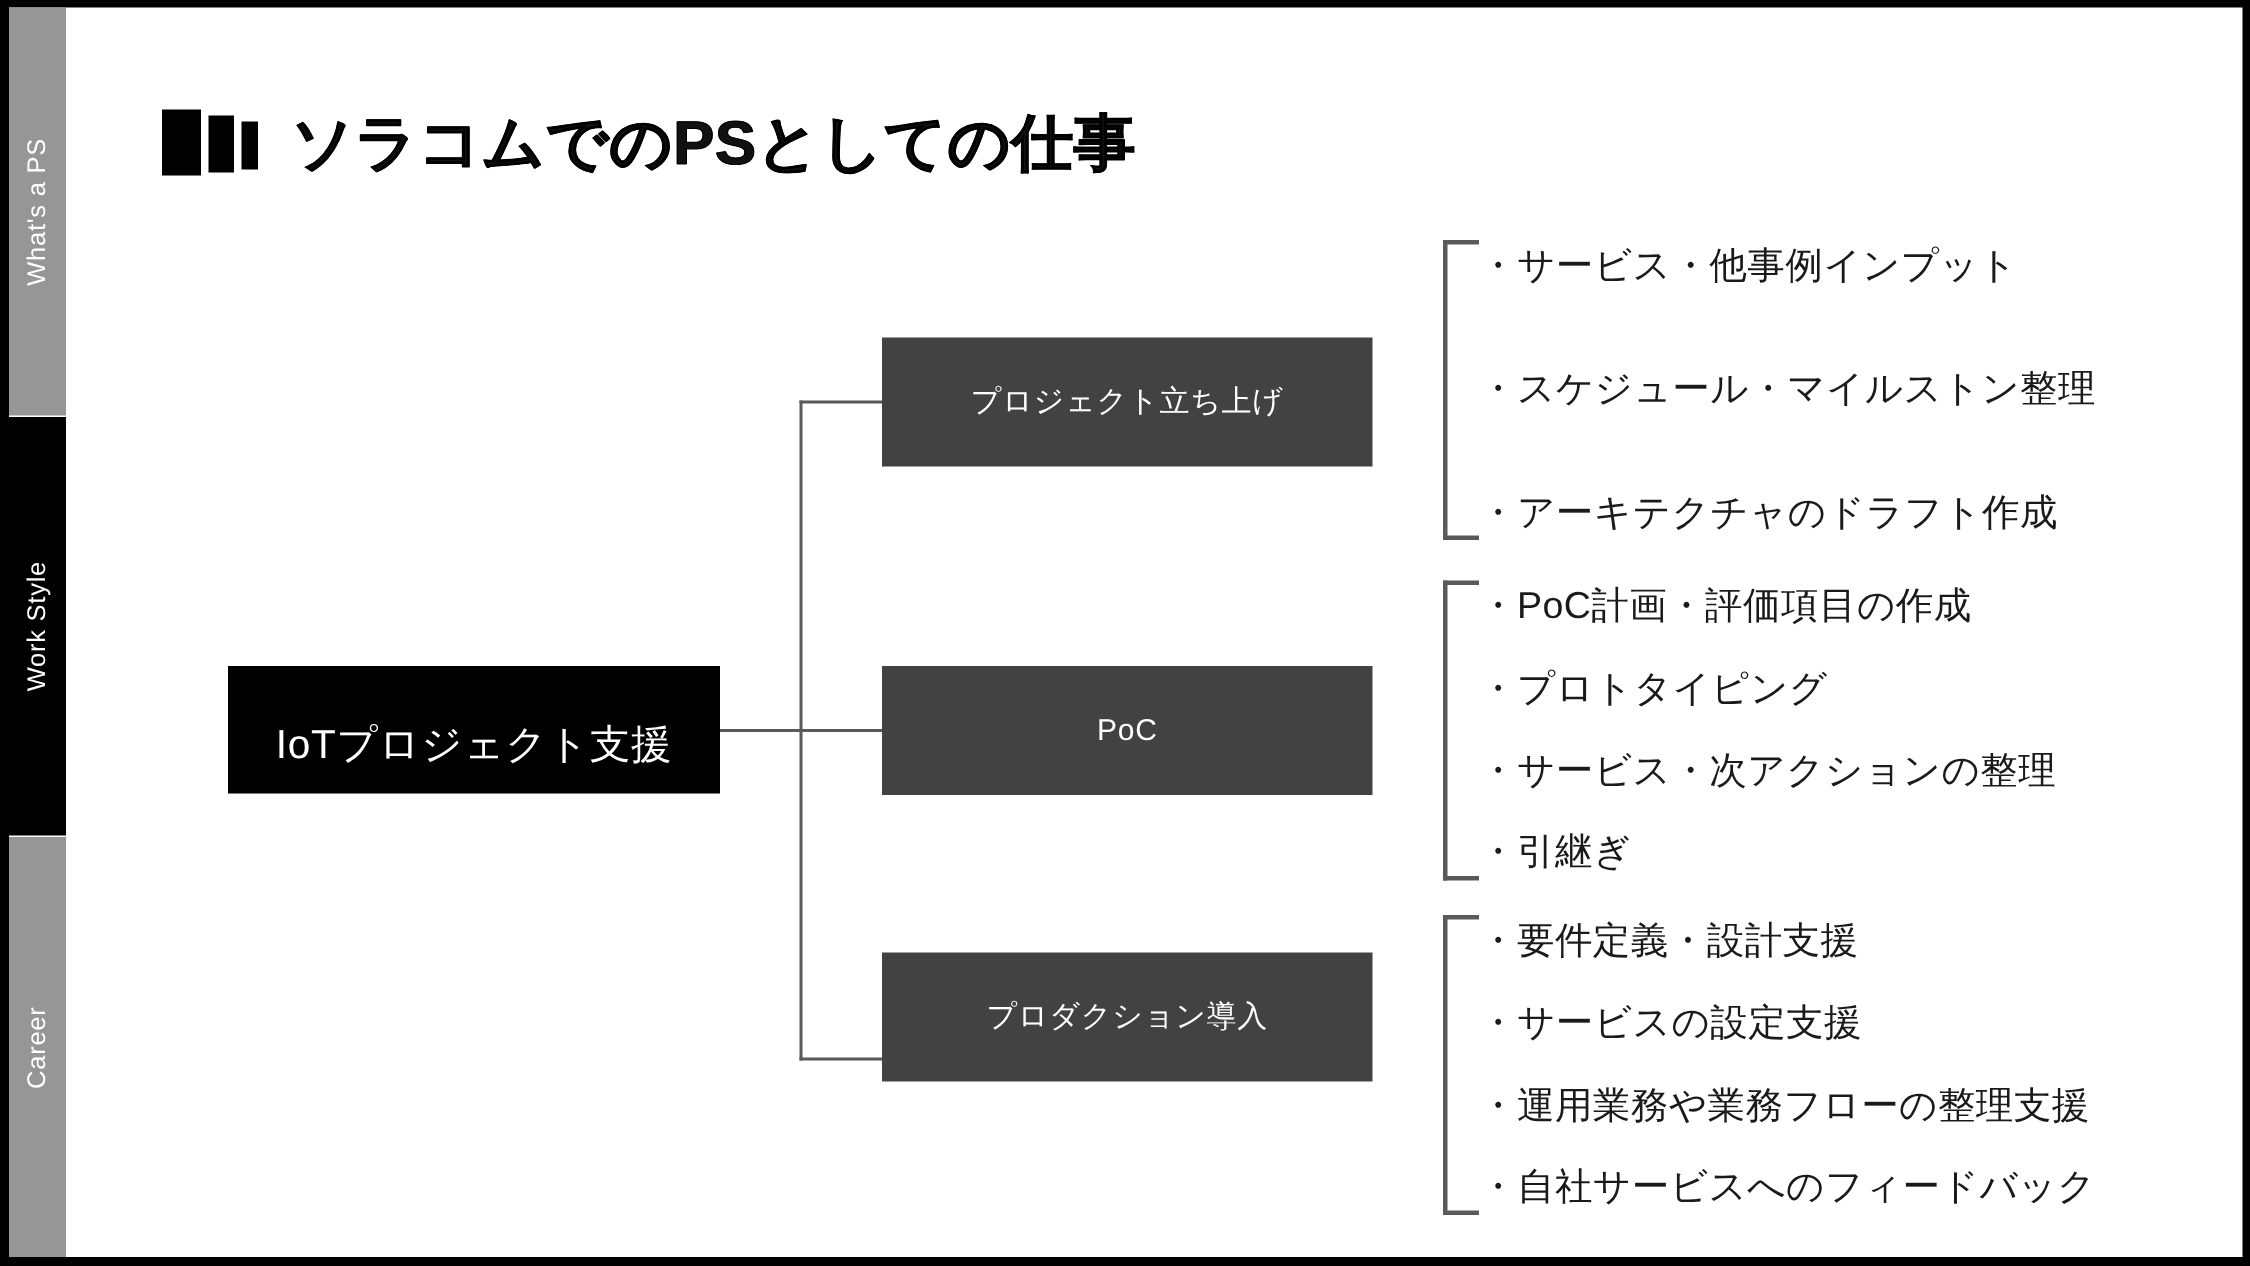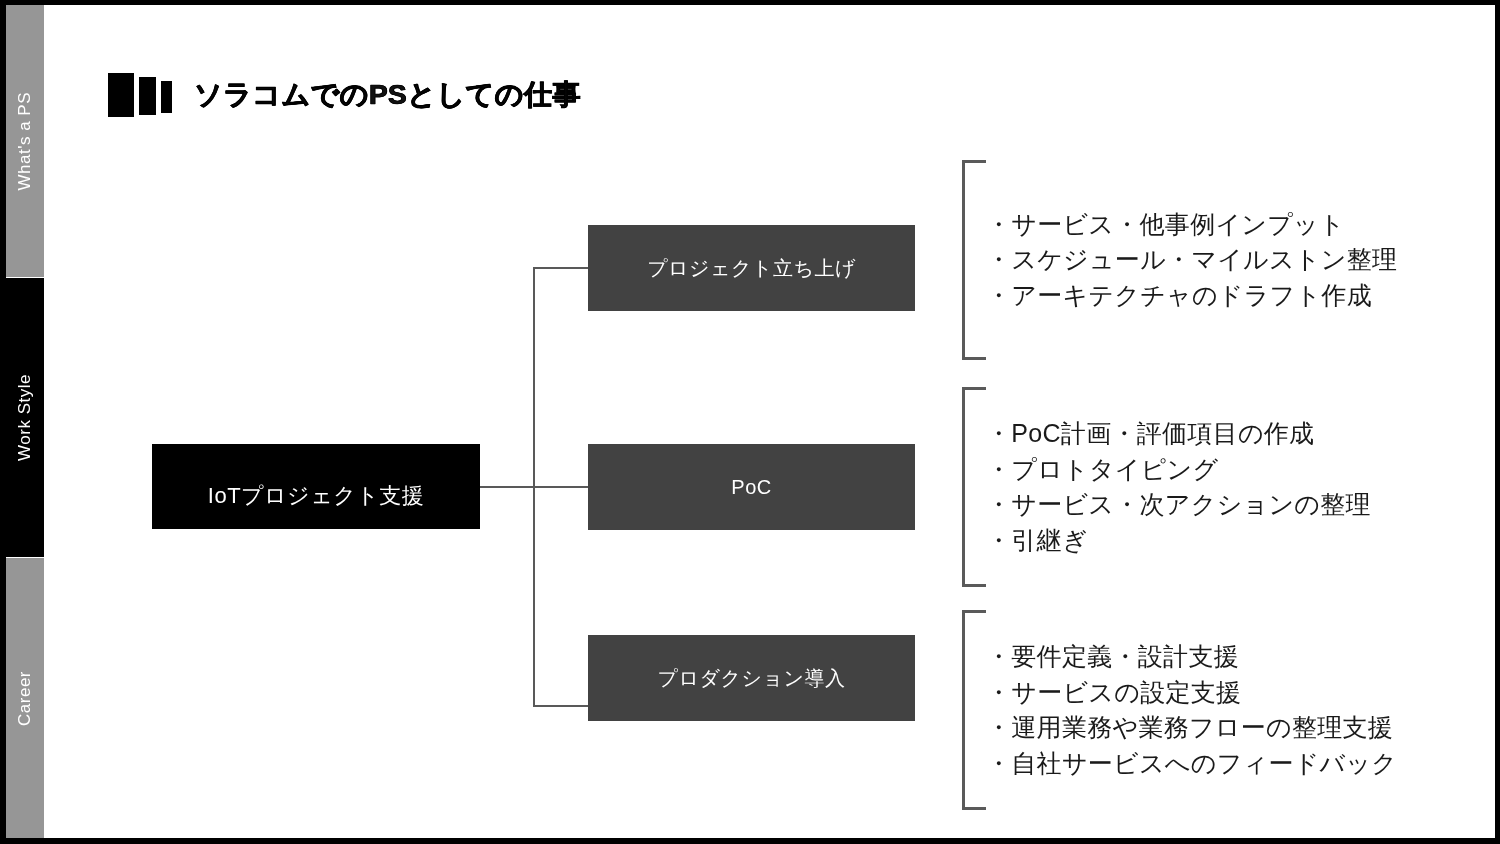--- a/index.html
+++ b/index.html
@@ -27,35 +27,35 @@
   .side-tab.t2{top:553px;height:280px;background:#969696;}
 
   
   .title-row{position:absolute;left:108px;top:66px;display:flex;align-items:center;height:58px;}
   .logo-mark{display:flex;align-items:flex-start;height:44px;margin-right:22px;}
   .logo-mark i{display:block;background:#000;margin-right:5px;}
   .logo-mark i.b1{width:26px;height:44px;}
   .logo-mark i.b2{width:17px;height:38px;margin-top:4px;}
   .logo-mark i.b3{width:11px;height:32px;margin-top:8px;margin-right:0;}
   .title-text{
-    font-size:28px;
+    font-size:41px;
     font-weight:bold;
     color:#111;
     letter-spacing:0.5px;
     line-height:1;
     -webkit-text-stroke:0.6px #000;
     text-shadow:0.5px 0 0 #000, -0.5px 0 0 #000;
   }
 
   
   .node{position:absolute;display:flex;align-items:center;justify-content:center;color:#fff;box-sizing:border-box;}
   .node span{font-size:20px;letter-spacing:0.5px;line-height:1;}
 
   .node-root{left:152px;top:444px;width:328px;height:85px;background:#000;}
-  .node-root span{font-size:22px;margin-top:19px;}
+  .node-root span{font-size:27px;margin-top:19px;}
 
   .node-stage{background:#424242;width:327px;height:86px;left:588px;}
   .s0{top:225px;}
   .s1{top:444px;}
   .s2{top:635px;}
 
   
   .ln{position:absolute;background:#595959;}
   .ln-h-root{left:480px;top:486px;width:54px;height:2px;}
   .ln-v-trunk{left:533px;top:267px;width:2px;height:440px;}
@@ -68,21 +68,21 @@
   .g0{top:160px;height:200px;}
   .g1{top:387px;height:200px;}
   .g2{top:610px;height:200px;}
 
   .brk{position:absolute;left:0;top:0;width:24px;height:100%;
        border-left:3px solid #5a5a5a;
        border-top:3px solid #5a5a5a;
        border-bottom:3px solid #5a5a5a;
        box-sizing:border-box;}
 
-  .blist{position:absolute;left:24px;top:0;height:100%;display:flex;flex-direction:column;justify-content:center;}
+  .blist{position:absolute;left:24px;top:0;height:100%;display:flex;flex-direction:column;justify-content:space-between;}
   .bitem{font-size:25px;color:#1a1a1a;line-height:1.42;white-space:nowrap;letter-spacing:0.3px;}
 </style>
 </head>
 <body>
 
 <div id="slide">
   <div class="canvas"></div>
 
   <div class="sidebar">
     <div class="side-tab t0">

